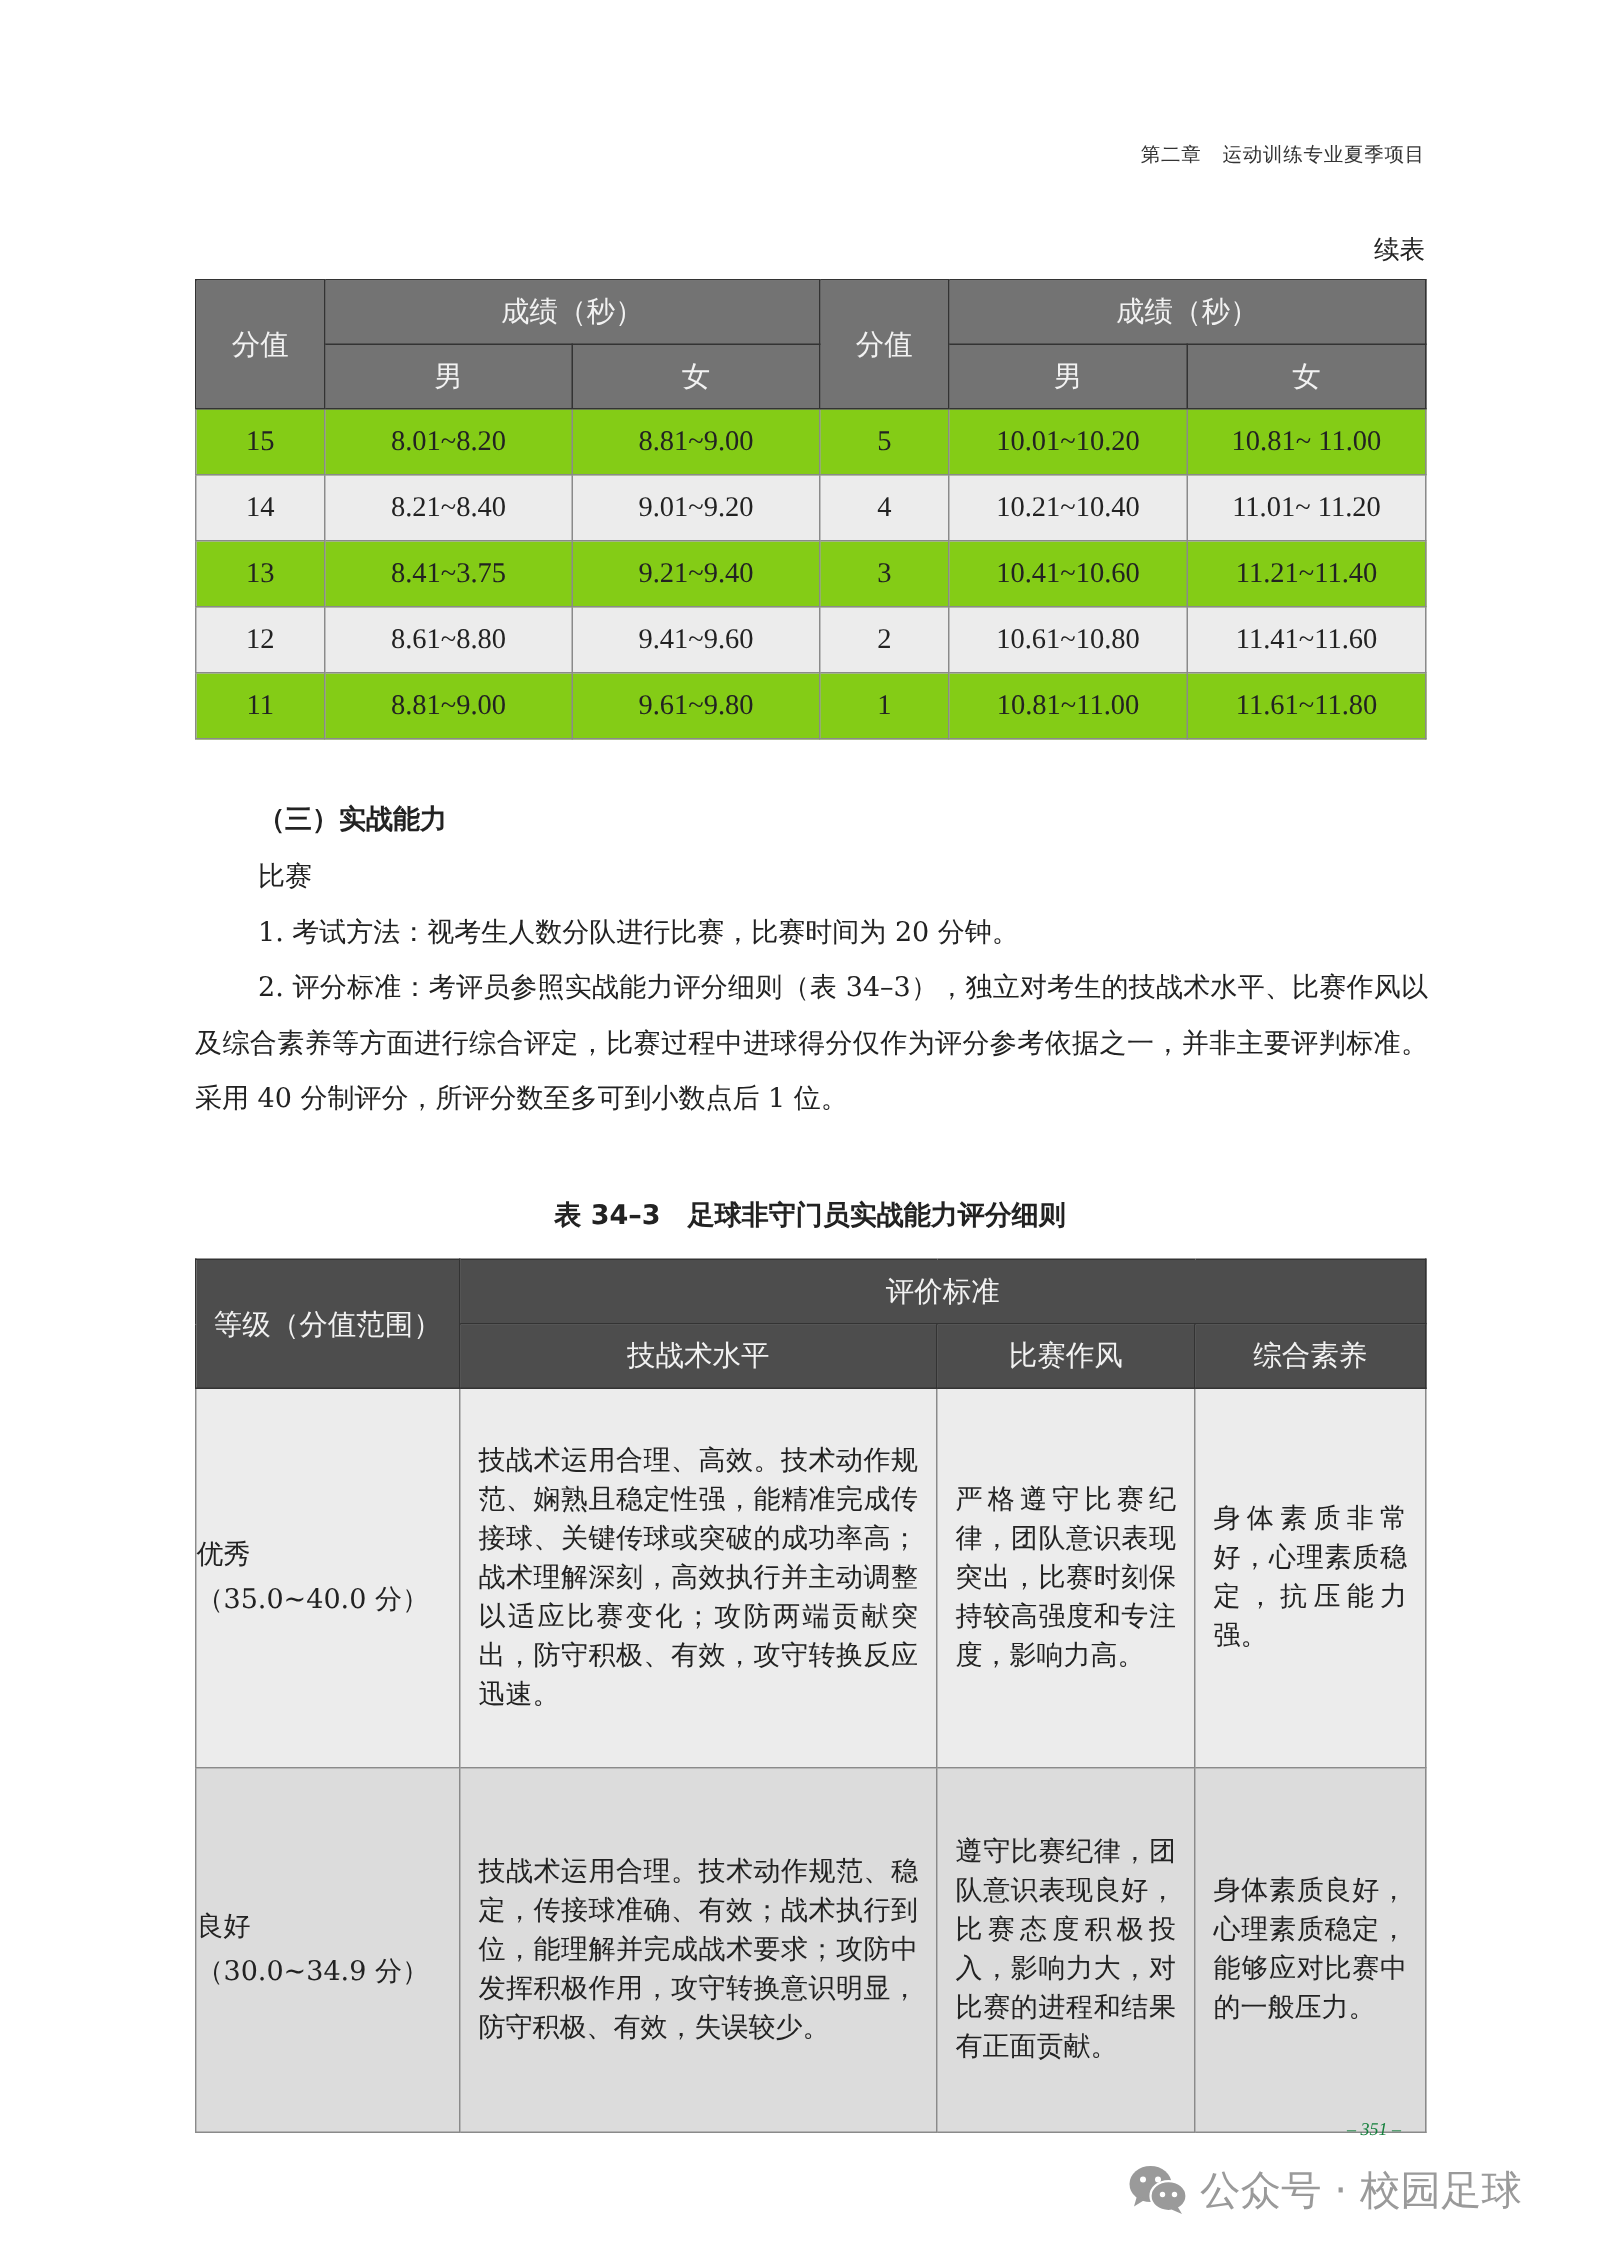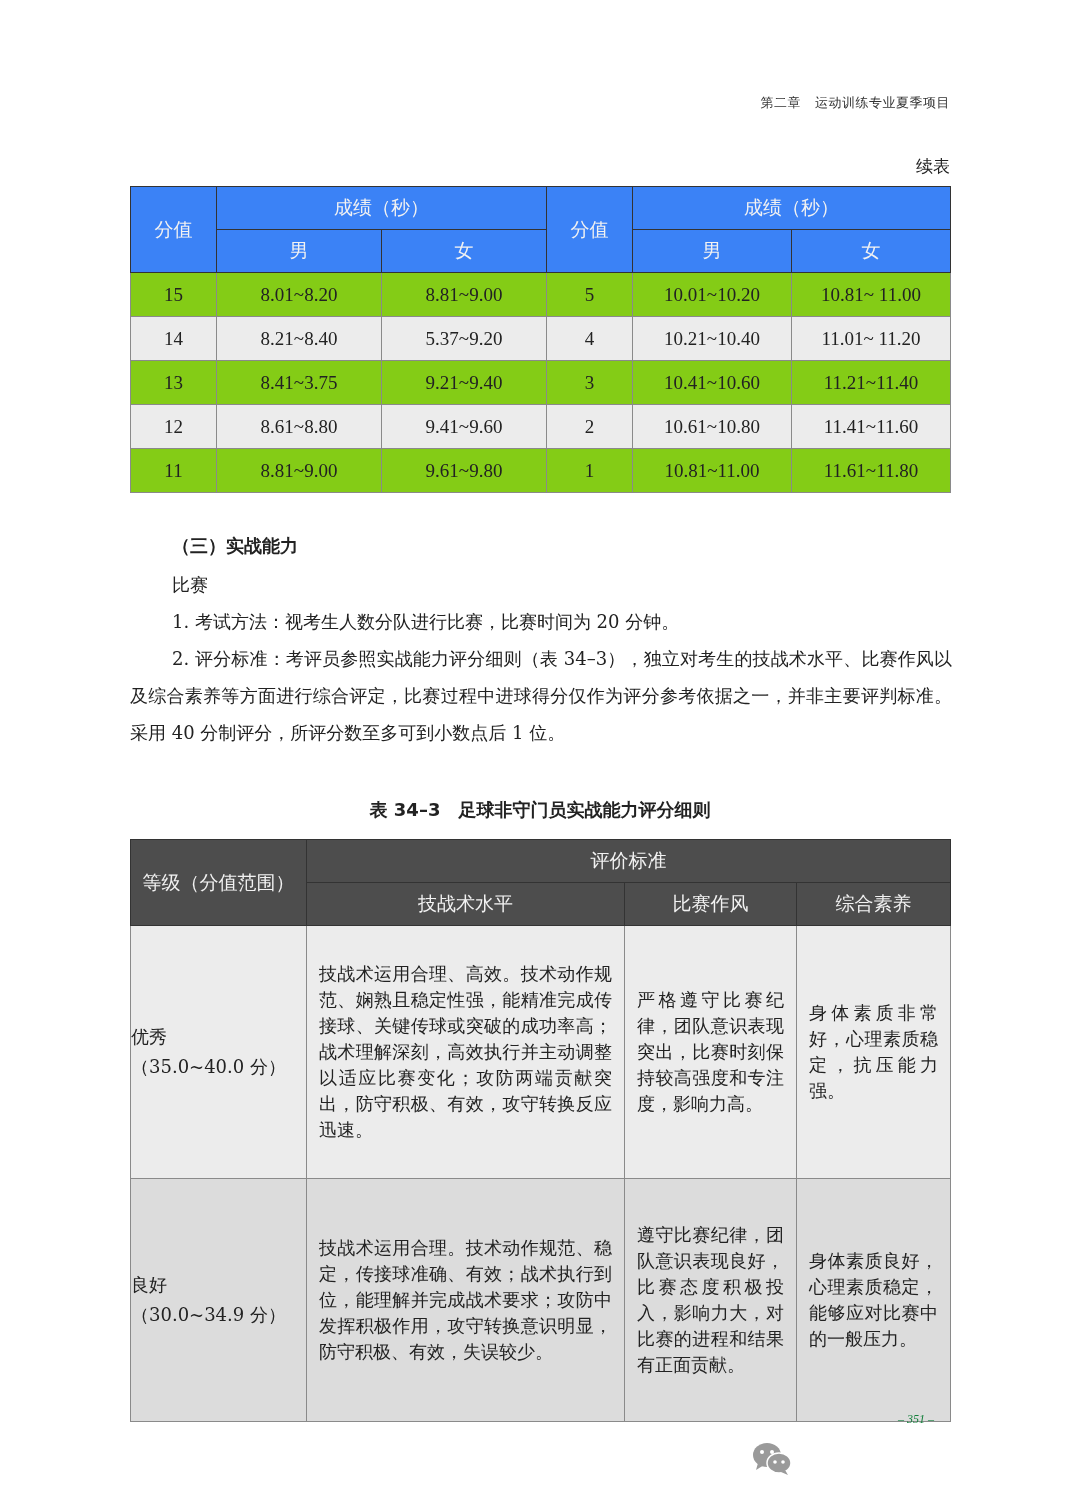--- a/index.html
+++ b/index.html
@@ -18,21 +18,21 @@
   .running-head .gap { display: inline-block; width: 14px; }
   .cont-label {
     position: absolute; top: 155px; right: 130px;
     font-size: 17px; color: #222;
   }
   table { border-collapse: collapse; table-layout: fixed; }
   .t1 {
     position: absolute; left: 130px; top: 186px; width: 820px;
   }
   .t1 th {
-    background: #3b82f6; color: #f2f2f2; font-weight: normal;
+    background: #737373; color: #f2f2f2; font-weight: normal;
     font-size: 19px; border: 1px solid #333; height: 42px; padding: 0;
   }
   .t1 td {
     text-align: center; font-size: 19px; height: 43px;
     border: 1px solid #8a8a8a; padding: 0; color: #222;
     font-family: "Liberation Serif", serif;
   }
   .t1 tr.odd td { background: #84cc16; }
   .t1 tr.even td { background: #ececec; }
 
@@ -121,21 +121,21 @@
       <td>15</td>
       <td>8.01~8.20</td>
       <td>8.81~9.00</td>
       <td>5</td>
       <td>10.01~10.20</td>
       <td>10.81~ 11.00</td>
     </tr>
     <tr class="even">
       <td>14</td>
       <td>8.21~8.40</td>
-      <td>5.37~9.20</td>
+      <td>9.01~9.20</td>
       <td>4</td>
       <td>10.21~10.40</td>
       <td>11.01~ 11.20</td>
     </tr>
     <tr class="odd">
       <td>13</td>
       <td>8.41~3.75</td>
       <td>9.21~9.40</td>
       <td>3</td>
       <td>10.41~10.60</td>
@@ -215,13 +215,14 @@
       <ellipse cx="15" cy="13" rx="14" ry="12" fill="#9a9a9a"></ellipse>
       <path d="M6 21 L4 28 L12 23 Z" fill="#9a9a9a"></path>
       <circle cx="10" cy="10" r="2" fill="#fff"></circle>
       <circle cx="20" cy="10" r="2" fill="#fff"></circle>
       <ellipse cx="27" cy="21" rx="12" ry="10" fill="#9a9a9a" stroke="#fff" stroke-width="1.5"></ellipse>
       <path d="M33 28 L36 33 L29 30 Z" fill="#9a9a9a"></path>
       <circle cx="23" cy="20" r="1.8" fill="#fff"></circle>
       <circle cx="31" cy="20" r="1.8" fill="#fff"></circle>
     </svg>
   </span>
+  <span>公众号 · 校园足球</span>
 </div>
 
 </body></html>

